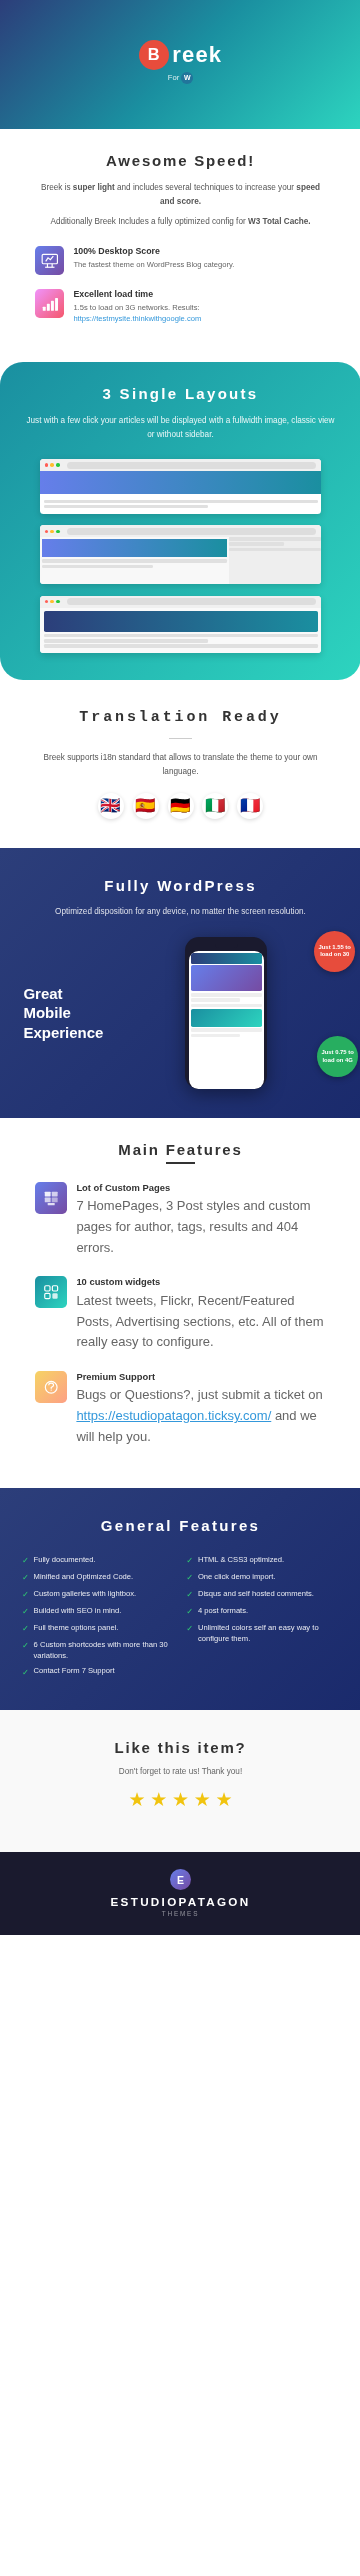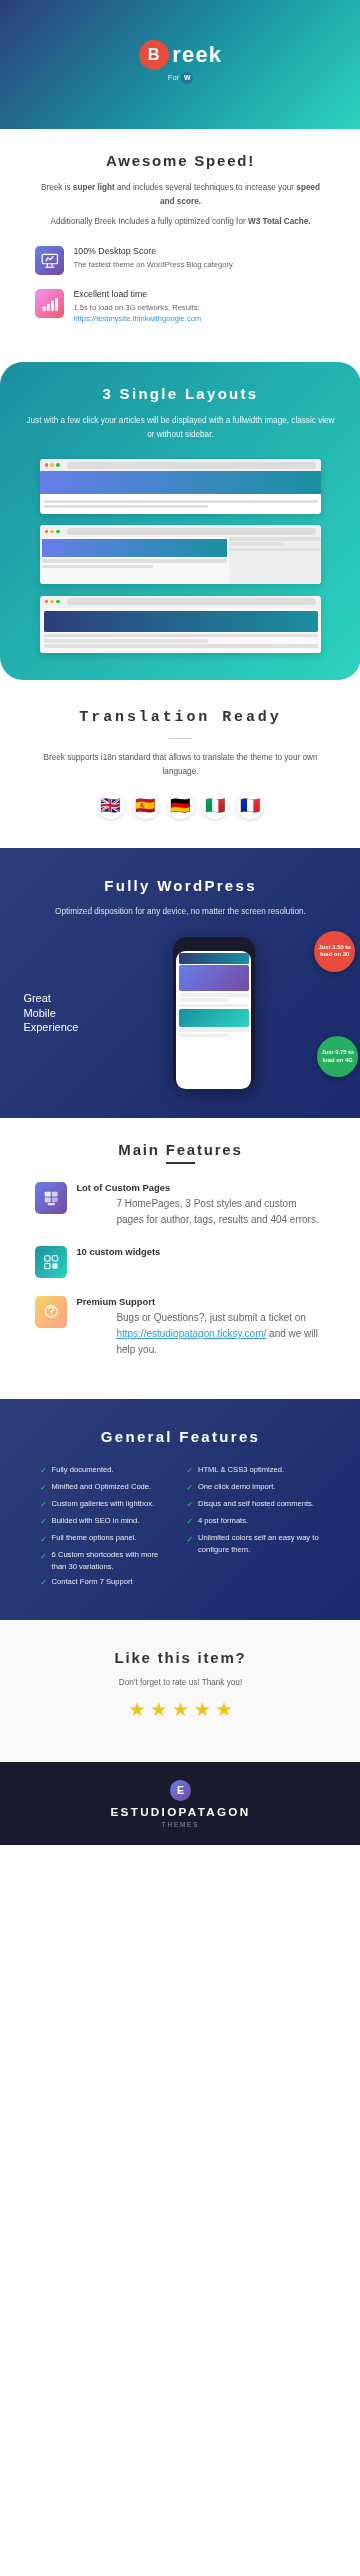--- a/index.html
+++ b/index.html
@@ -95,21 +95,21 @@
     .feature-icon-chart {
       background: linear-gradient(135deg, #f093fb, #f5576c);
       border-radius: 4.7px;
     }
     .feature-icon svg {
       width: 17.6px;
       height: 17.6px;
     }
     .feature-text h4 {
       font-size: 8.8px;
-      font-weight: 400;
+      font-weight: 700;
       color: #333;
       margin-bottom: 2.3px;
     }
     .feature-text p {
       font-size: 7.6px;
       color: #666;
       line-height: 1.5;
     }
     .feature-text a {
       color: #3498db;
@@ -187,22 +187,22 @@
       display: flex;
       align-items: center;
       gap: 11.7px;
       margin-top: 11.7px;
     }
     .responsive-left {
       text-align: left;
       color: white;
     }
     .responsive-left h3 {
-      font-size: 11px;
-      font-weight: 400;
+      font-size: 15px;
+      font-weight: 700;
       line-height: 1.3;
     }
     .phone-mockup {
       flex: 1;
       display: flex;
       justify-content: center;
       align-items: center;
       position: relative;
     }
     .phone-frame {
@@ -318,33 +318,32 @@
     .icon-blue { background: linear-gradient(135deg, #667eea, #764ba2); }
     .icon-teal { background: linear-gradient(135deg, #1a8fa0, #2dd4bf); }
     .icon-gold { background: linear-gradient(135deg, #f6d365, #fda085); }
     .feature-item-text h4 {
       font-size: 9.4px;
       font-weight: 700;
       color: #333;
       margin-bottom: 3.5px;
     }
     .feature-item-text p {
-      font-size: 10px;
+      font-size: 13px;
       color: #666;
       line-height: 1.6;
-      margin-left: 40px;
     }
     .feature-item-text a {
       color: #3498db;
     }
 
     
     .general-section {
       background: linear-gradient(135deg, #2c3e7a 0%, #1a2a6c 100%);
-      padding: 29px 40px;
+      padding: 29px 22px;
       color: white;
       text-align: center;
     }
     .general-section .section-title {
       color: white;
       letter-spacing: 2.3px;
       margin-bottom: 17.6px;
     }
     .general-features-grid {
       display: grid;
@@ -704,20 +703,21 @@
       <div class="feature-item-icon icon-teal">
         <svg width="16.4" height="16.4" viewBox="0 0 28 28" fill="none">
           <rect x="3" y="3" width="9" height="9" rx="2" stroke="white" stroke-width="2" fill="none"></rect>
           <rect x="16" y="3" width="9" height="9" rx="2" stroke="white" stroke-width="2" fill="none"></rect>
           <rect x="3" y="16" width="9" height="9" rx="2" stroke="white" stroke-width="2" fill="none"></rect>
           <rect x="16" y="16" width="9" height="9" rx="2" fill="white" opacity="0.8"></rect>
         </svg>
       </div>
       <div class="feature-item-text">
         <h4>10 custom widgets</h4>
+        <p>Latest tweets, Flickr, Recent/Featured Posts, Advertising sections, etc. All of them really easy to configure.</p>
       </div>
     </div>
 
     <div class="feature-item">
       <div class="feature-item-icon icon-gold">
         <svg width="16.4" height="16.4" viewBox="0 0 28 28" fill="none">
           <circle cx="14" cy="14" r="10" stroke="white" stroke-width="2" fill="none"></circle>
           <path d="M10 10C10 8 12 7 14 7C16 7 18 8.5 18 10.5C18 12.5 16 13.5 14 14.5V16" stroke="white" stroke-width="2" stroke-linecap="round" fill="none"></path>
           <circle cx="14" cy="19" r="1.2" fill="white"></circle>
         </svg>

